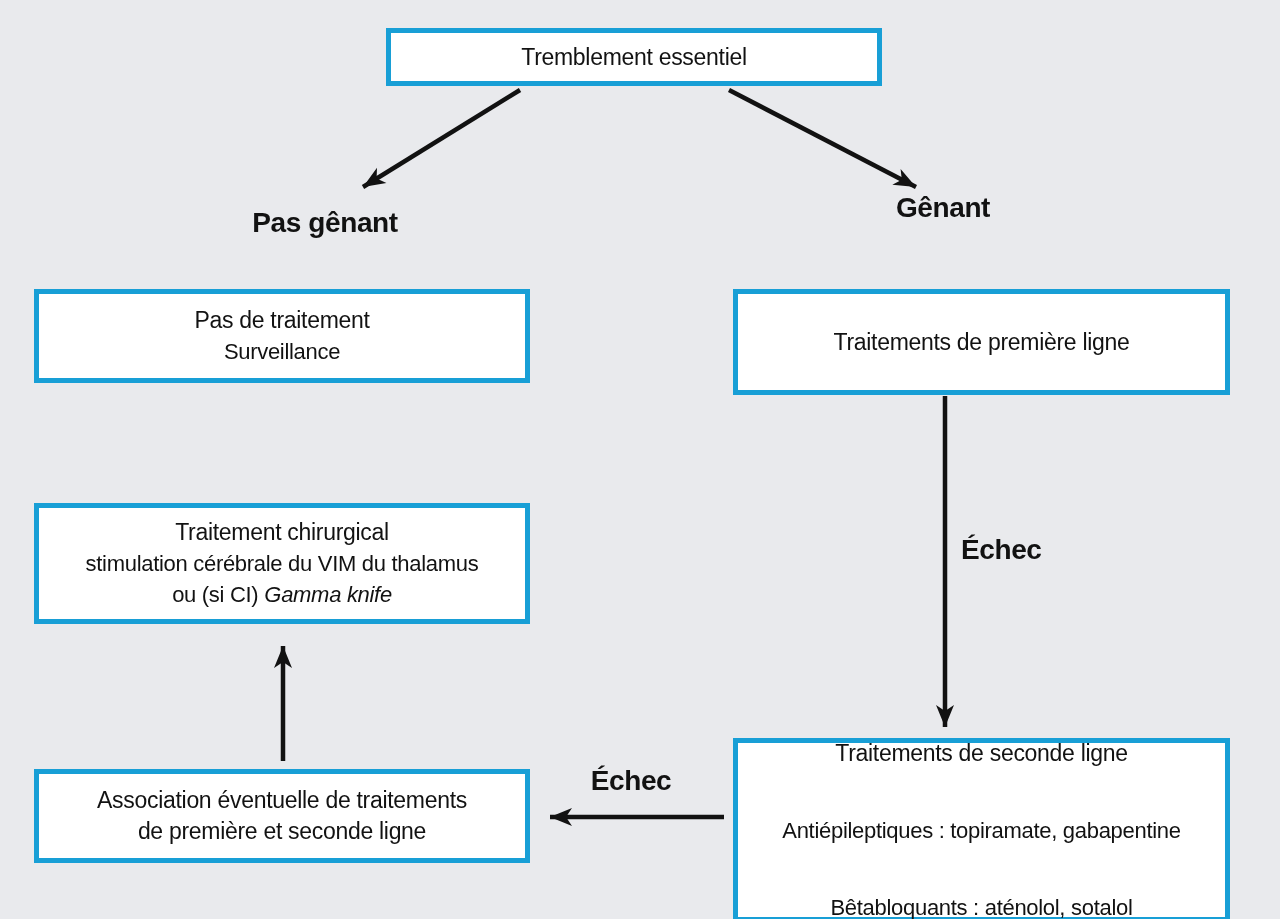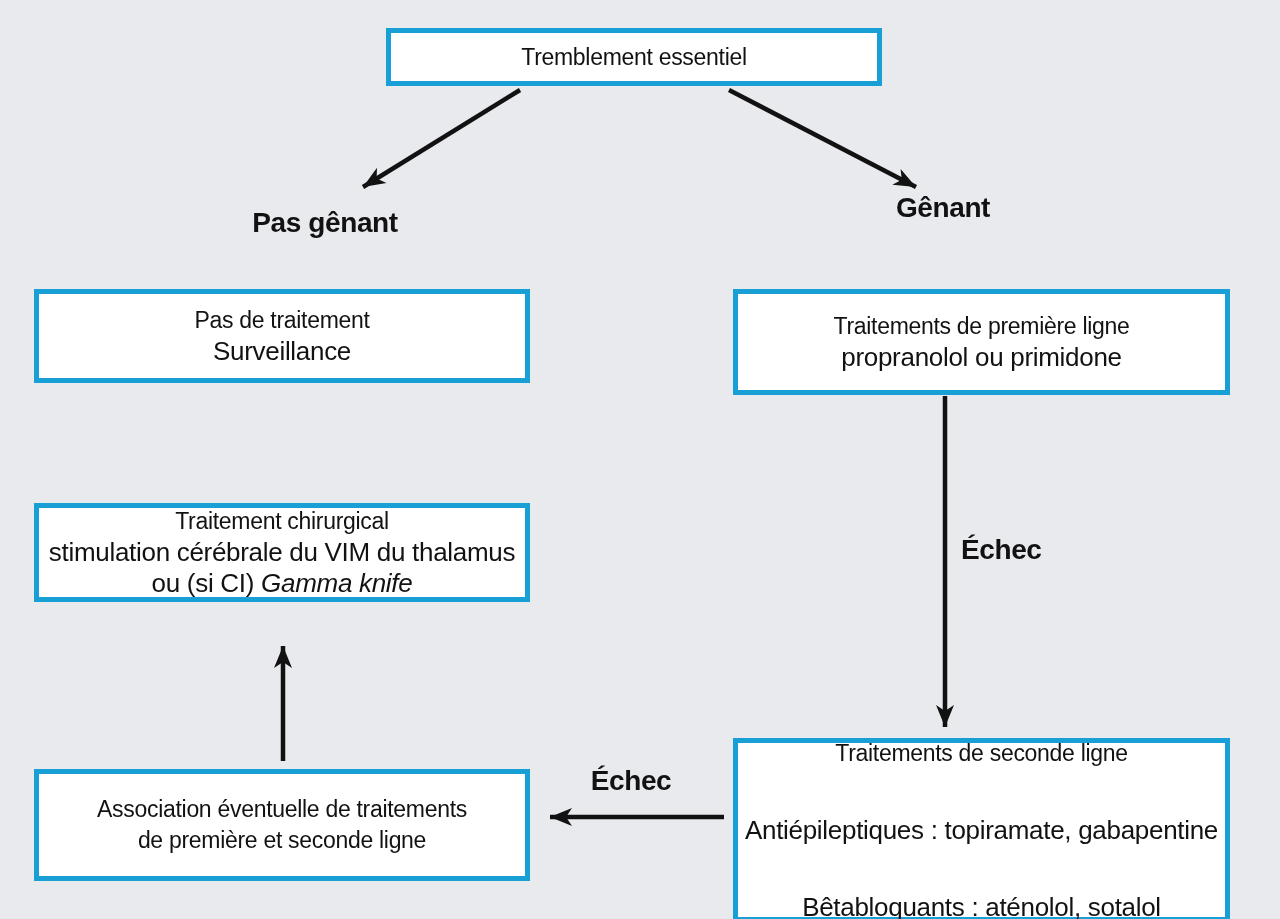--- a/index.html
+++ b/index.html
@@ -37,28 +37,28 @@
     border: 5px solid var(--color-box-border);
     display: flex;
     flex-direction: column;
     justify-content: center;
     align-items: center;
     text-align: center;
     line-height: 31px;
     letter-spacing: -0.3px;
   }
   .node .title { font-weight: normal; font-size: 23px; }
-  .node .body  { font-weight: normal; font-size: 26px; }
+  .node .body  { font-weight: normal; font-size: 22px; }
   .node .body .it { font-style: italic; margin-left: 0.27em; }
 
   .node-root        { left: 386px; top: 28px;  width: 496px; height: 58px; }
   .node-no-treat    { left: 34px;  top: 289px; width: 496px; height: 94px; }
   .node-first-line  { left: 733px; top: 289px; width: 497px; height: 106px; }
-  .node-surgical    { left: 34px;  top: 503px; width: 496px; height: 99px; text-align: right; }
-  .node-association { left: 34px;  top: 769px; width: 496px; height: 112px; }
+  .node-surgical    { left: 34px;  top: 503px; width: 496px; height: 121px; text-align: right; }
+  .node-association { left: 34px;  top: 769px; width: 496px; height: 94px; }
   .node-second-line { left: 733px; top: 738px; width: 497px; height: 184px; gap: 46px; }
 
   .free-label {
     position: absolute;
     font-weight: bold;
     font-size: 28px;
     letter-spacing: -0.4px;
     text-align: center;
     white-space: nowrap;
   }
@@ -93,21 +93,20 @@
 
   <div class="free-label label-genant">Gênant</div>
 
   <div class="node node-no-treat">
     <div class="title">Pas de traitement</div>
     <div class="body">Surveillance</div>
   </div>
 
   <div class="node node-first-line">
     <div class="title">Traitements de première ligne</div>
-    <div class="body">propranolol ou primidone</div>
   </div>
 
   <div class="free-label label-echec-right">Échec</div>
 
   <div class="node node-surgical">
     <div class="title">Traitement chirurgical</div>
     <div class="body">stimulation cérébrale du VIM du thalamus</div>
     <div class="body">
       <span>ou (si CI)</span><span class="it">Gamma knife</span>
     </div>

